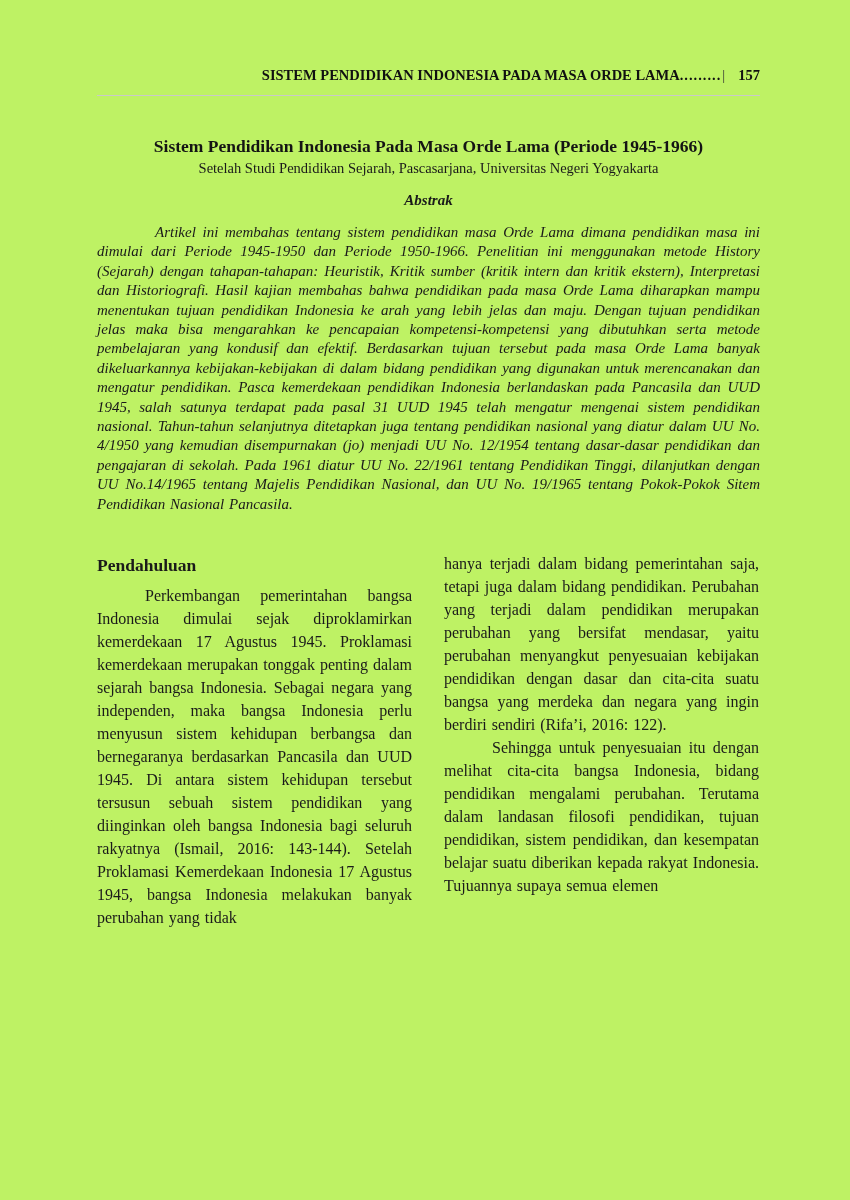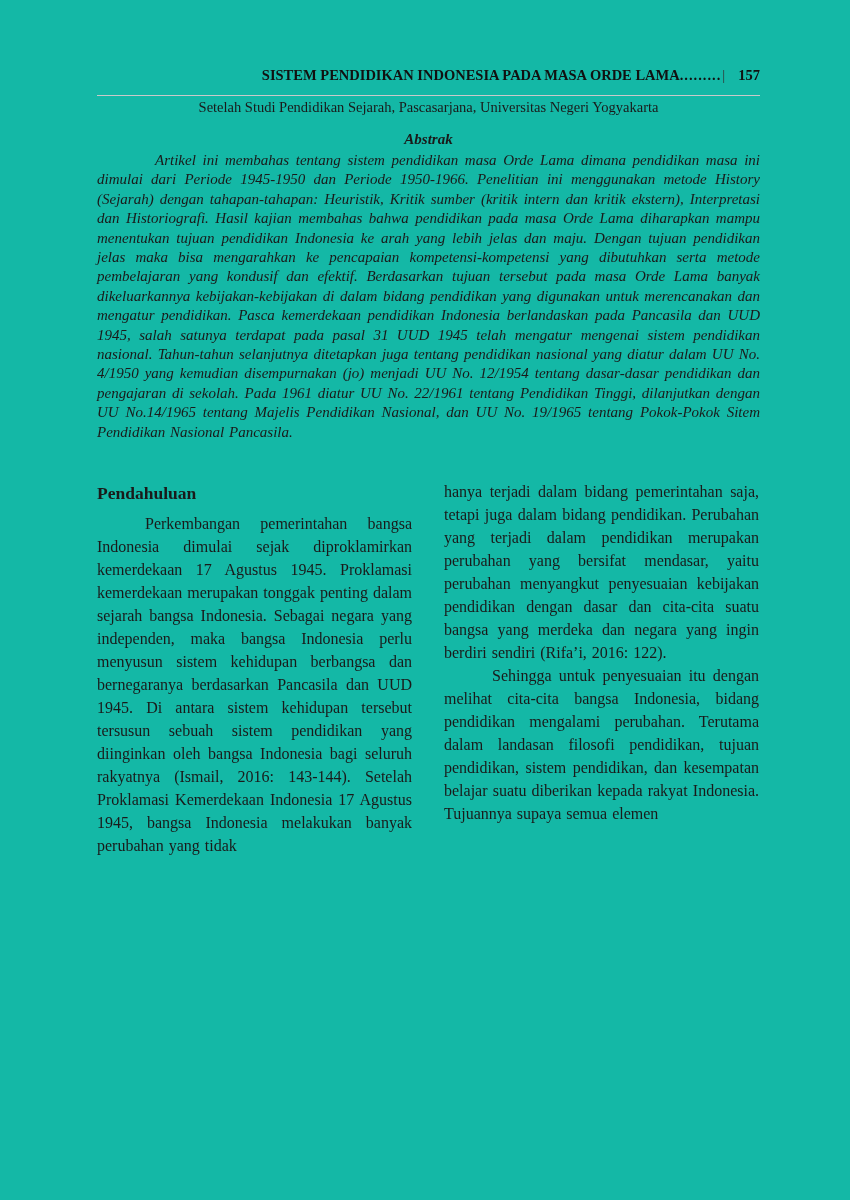--- a/index.html
+++ b/index.html
@@ -6,21 +6,21 @@
     margin: 0;
     padding: 0;
     background: #ffffff;
   }
   .page {
     position: relative;
     width: 850px;
     height: 1200px;
     box-sizing: border-box;
     padding: 66px 90px 0 97px;
-    background: #14b8a6;
+    background: #bef264;
     color: #1a1a1a;
     font-family: "Liberation Serif", "DejaVu Serif", serif;
     overflow: hidden;
   }
   .running-header {
     text-align: right;
     font-weight: bold;
     font-size: 14.5px;
     line-height: 18px;
     color: #111111;
@@ -68,21 +68,21 @@
   }
   .abstract-heading {
     margin-top: 13px;
     text-align: center;
     font-weight: bold;
     font-style: italic;
     font-size: 15px;
     line-height: 19px;
   }
   .abstract-body {
-    margin: 2px 0 0 0;
+    margin: 13px 0 0 0;
     text-align: justify;
     font-style: italic;
     font-size: 15px;
     line-height: 19.4px;
     text-indent: 58px;
     word-spacing: 1px;
   }
   .keywords {
     margin: 0;
     font-weight: bold;
@@ -120,20 +120,21 @@
 <body>
 
 <div class="page">
 
   <div class="running-header">
     <span>SISTEM PENDIDIKAN INDONESIA PADA MASA ORDE LAMA</span><span class="dots">.........</span><span class="bar">|</span><span class="pagenum">157</span>
   </div>
 
   <div class="header-rule"></div>
 
+  <h1 class="title">Sistem Pendidikan Indonesia Pada Masa Orde Lama (Periode 1945-1966)</h1>
 
 
   <div class="affiliation">Setelah Studi Pendidikan Sejarah, Pascasarjana, Universitas Negeri Yogyakarta</div>
 
   <div class="abstract-heading">Abstrak</div>
 
   <p class="abstract-body">Artikel ini membahas tentang sistem pendidikan masa Orde Lama dimana pendidikan masa ini dimulai dari Periode 1945-1950 dan Periode 1950-1966. Penelitian ini menggunakan metode History (Sejarah) dengan tahapan-tahapan: Heuristik, Kritik sumber (kritik intern dan kritik ekstern), Interpretasi dan Historiografi. Hasil kajian membahas bahwa pendidikan pada masa Orde Lama diharapkan mampu menentukan tujuan pendidikan Indonesia ke arah yang lebih jelas dan maju. Dengan tujuan pendidikan jelas maka bisa mengarahkan ke pencapaian kompetensi-kompetensi yang dibutuhkan serta metode pembelajaran yang kondusif dan efektif. Berdasarkan tujuan tersebut pada masa Orde Lama banyak dikeluarkannya kebijakan-kebijakan di dalam bidang pendidikan yang digunakan untuk merencanakan dan mengatur pendidikan. Pasca kemerdekaan pendidikan Indonesia berlandaskan pada Pancasila dan UUD 1945, salah satunya terdapat pada pasal 31 UUD 1945 telah mengatur mengenai sistem pendidikan nasional. Tahun-tahun selanjutnya ditetapkan juga tentang pendidikan nasional yang diatur dalam UU No. 4/1950 yang kemudian disempurnakan (jo) menjadi UU No. 12/1954 tentang dasar-dasar pendidikan dan pengajaran di sekolah. Pada 1961 diatur UU No. 22/1961 tentang Pendidikan Tinggi, dilanjutkan dengan UU No.14/1965 tentang Majelis Pendidikan Nasional, dan UU No. 19/1965 tentang Pokok-Pokok Sitem Pendidikan Nasional Pancasila.</p>
 
 
   <div class="columns">

